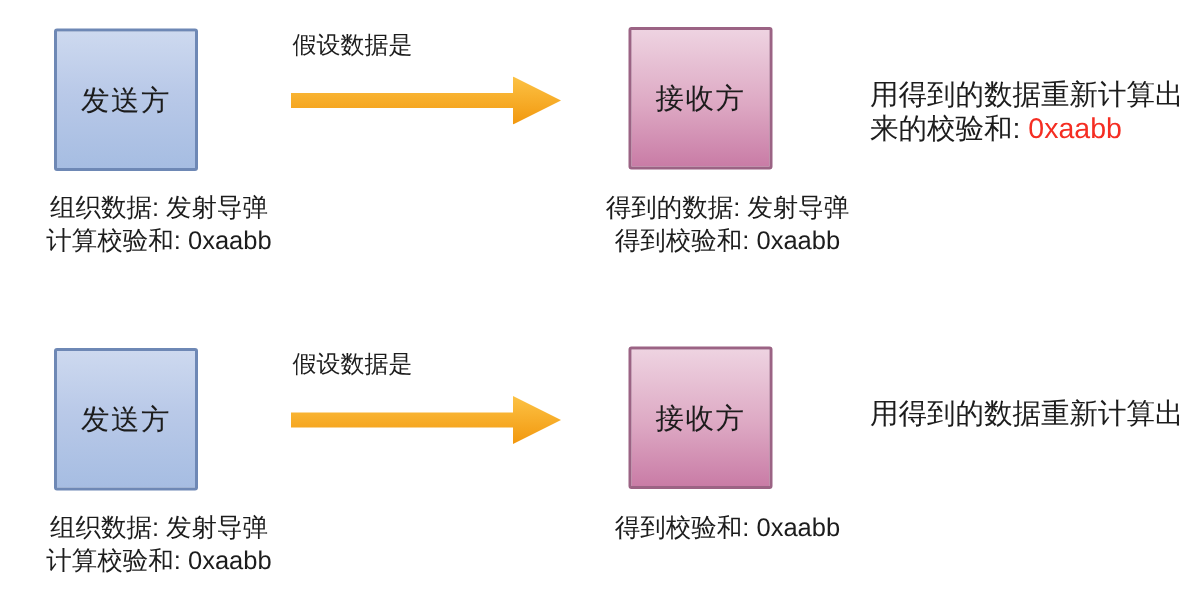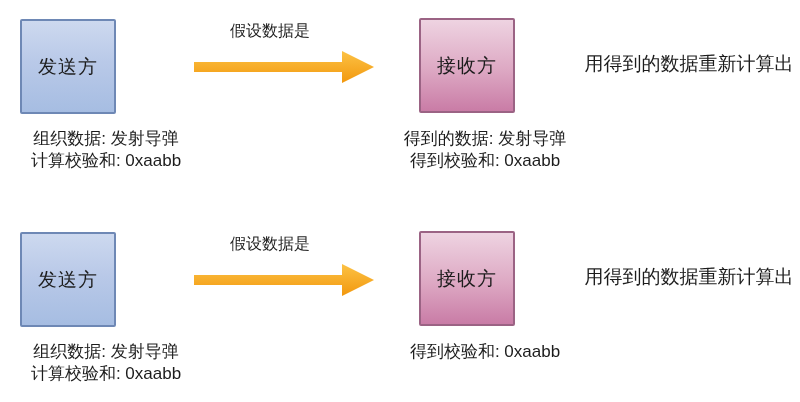--- a/index.html
+++ b/index.html
@@ -30,21 +30,21 @@
     height: 95px;
     border-radius: 2px;
     display: flex;
     align-items: center;
     justify-content: center;
     font-size: 19px;
     letter-spacing: 1px;
     box-sizing: border-box;
   }
   .sender-box {
-    left: 20px;
+    left: 36px;
     top: 19px;
     background: linear-gradient(180deg, #cdd9ef 0%, #b9c9e8 45%, #a6bde2 100%);
     border: 2px solid #6e88b5;
   }
   .receiver-box {
     left: 419px;
     top: 18px;
     background: linear-gradient(180deg, #eed3e1 0%, #dda8c3 55%, #c97ca6 100%);
     border: 2px solid #9b6384;
   }
@@ -60,40 +60,38 @@
   .sender-caption { left: 16px; width: 180px; }
   .receiver-caption { left: 390px; width: 190px; }
 
   .arrow-label {
     position: absolute;
     left: 195px;
     top: 20px;
     width: 150px;
     font-size: 16px;
     line-height: 22px;
-    text-align: center;
     white-space: nowrap;
   }
 
   .flow-arrow {
     position: absolute;
     left: 194px;
     top: 51px;
     width: 180px;
     height: 32px;
   }
 
   .result-text {
     position: absolute;
     left: 580px;
     top: 52px;
     width: 218px;
     font-size: 19px;
     line-height: 23px;
-    text-align: center;
     white-space: nowrap;
   }
 
   .red { color: #f52d22; }
 </style>
 </head>
 <body>
 
 <div class="canvas">
 
@@ -126,20 +124,21 @@
       <span>接收方</span>
     </div>
 
     <div class="caption receiver-caption">
       <div>得到的数据: 发射导弹</div>
       <div>得到校验和: 0xaabb</div>
     </div>
 
     <div class="result-text">
       <div>用得到的数据重新计算出</div>
+      <div><span>来的校验和: </span><span class="red">0xaabb</span></div>
     </div>
 
   </div>
 
   <div class="section bottom">
 
     <div class="node-box sender-box">
       <span>发送方</span>
     </div>
 

